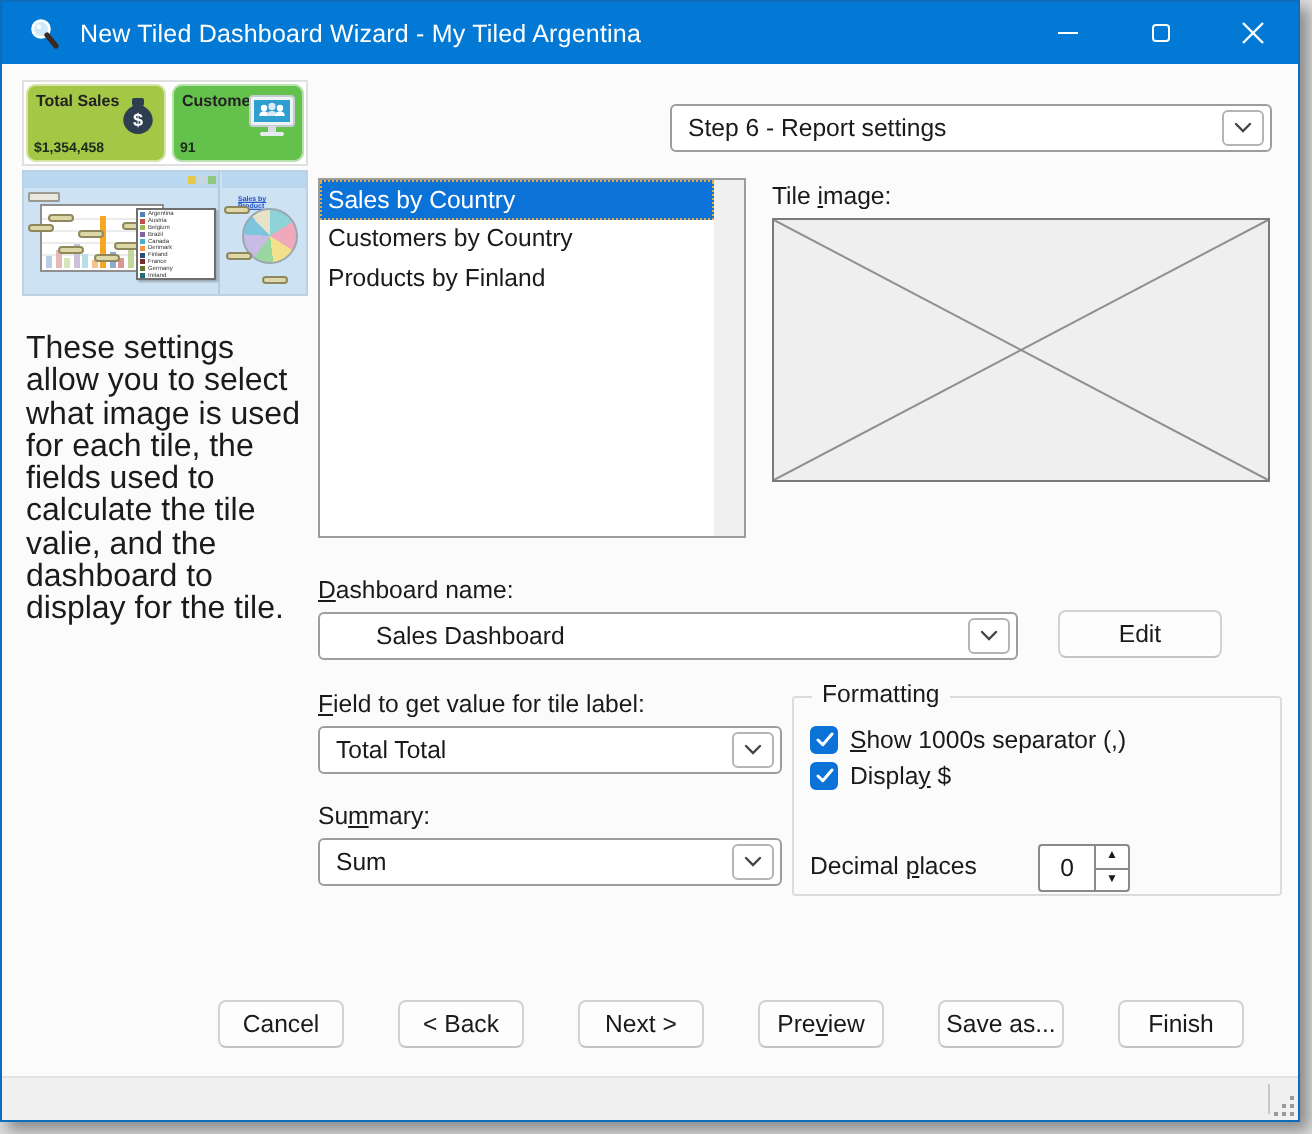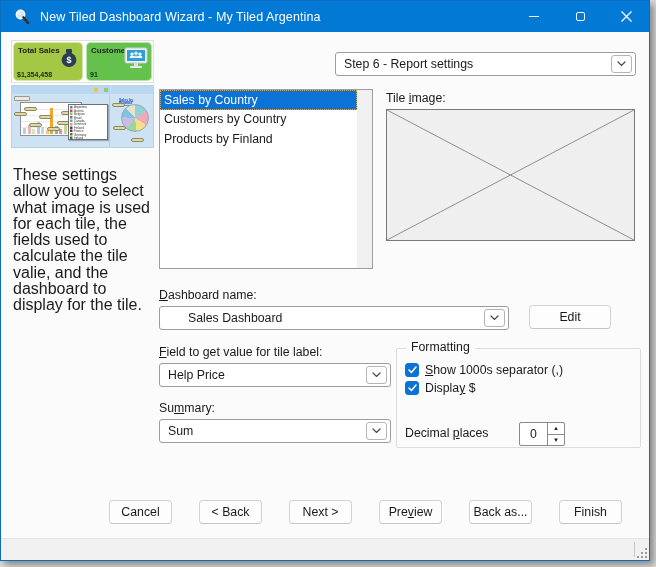--- a/index.html
+++ b/index.html
@@ -352,21 +352,21 @@
             <polyline points="1,1 4.5,4.5 8,1" fill="none" stroke="#454545" stroke-width="1.2" stroke-linecap="round"></polyline>
           </svg>
       </span>
     </div>
     <div class="btn" style="left:528px; top:304px; width:82px;">
       <span>Edit</span>
     </div>
 
     <span class="field-label" style="left:158px; top:344px;"><u>F</u>ield to get value for tile label:</span>
     <div class="combo" style="left:158px; top:362px; width:232px;">
-      <span>Help Price</span>
+      <span>Total Total</span>
       <span class="combo-chevron">
         <svg width="9" height="6" viewBox="0 0 9 6">
             <polyline points="1,1 4.5,4.5 8,1" fill="none" stroke="#454545" stroke-width="1.2" stroke-linecap="round"></polyline>
           </svg>
       </span>
     </div>
     <span class="field-label" style="left:158px; top:400px;">Su<u>m</u>mary:</span>
     <div class="combo" style="left:158px; top:418px; width:232px;">
       <span>Sum</span>
       <span class="combo-chevron">
@@ -412,21 +412,21 @@
     <div class="btn" style="left:288px; top:499px; width:63px;">
         <span>Next &gt;</span>
       </div>
     <div class="btn" style="left:198px; top:499px; width:63px;">
         <span>&lt; Back</span>
       </div>
     <div class="btn" style="left:378px; top:499px; width:63px;">
         <span>Pre<u>v</u>iew</span>
       </div>
     <div class="btn" style="left:468px; top:499px; width:63px;">
-        <span>Back as...</span>
+        <span>Save as...</span>
       </div>
     <div class="btn" style="left:558px; top:499px; width:63px;">
         <span>Finish</span>
       </div>
 
     <div class="statusbar">
       <span class="status-sep"></span>
       <span class="resize-grip">
           <i></i>
           <i></i>

